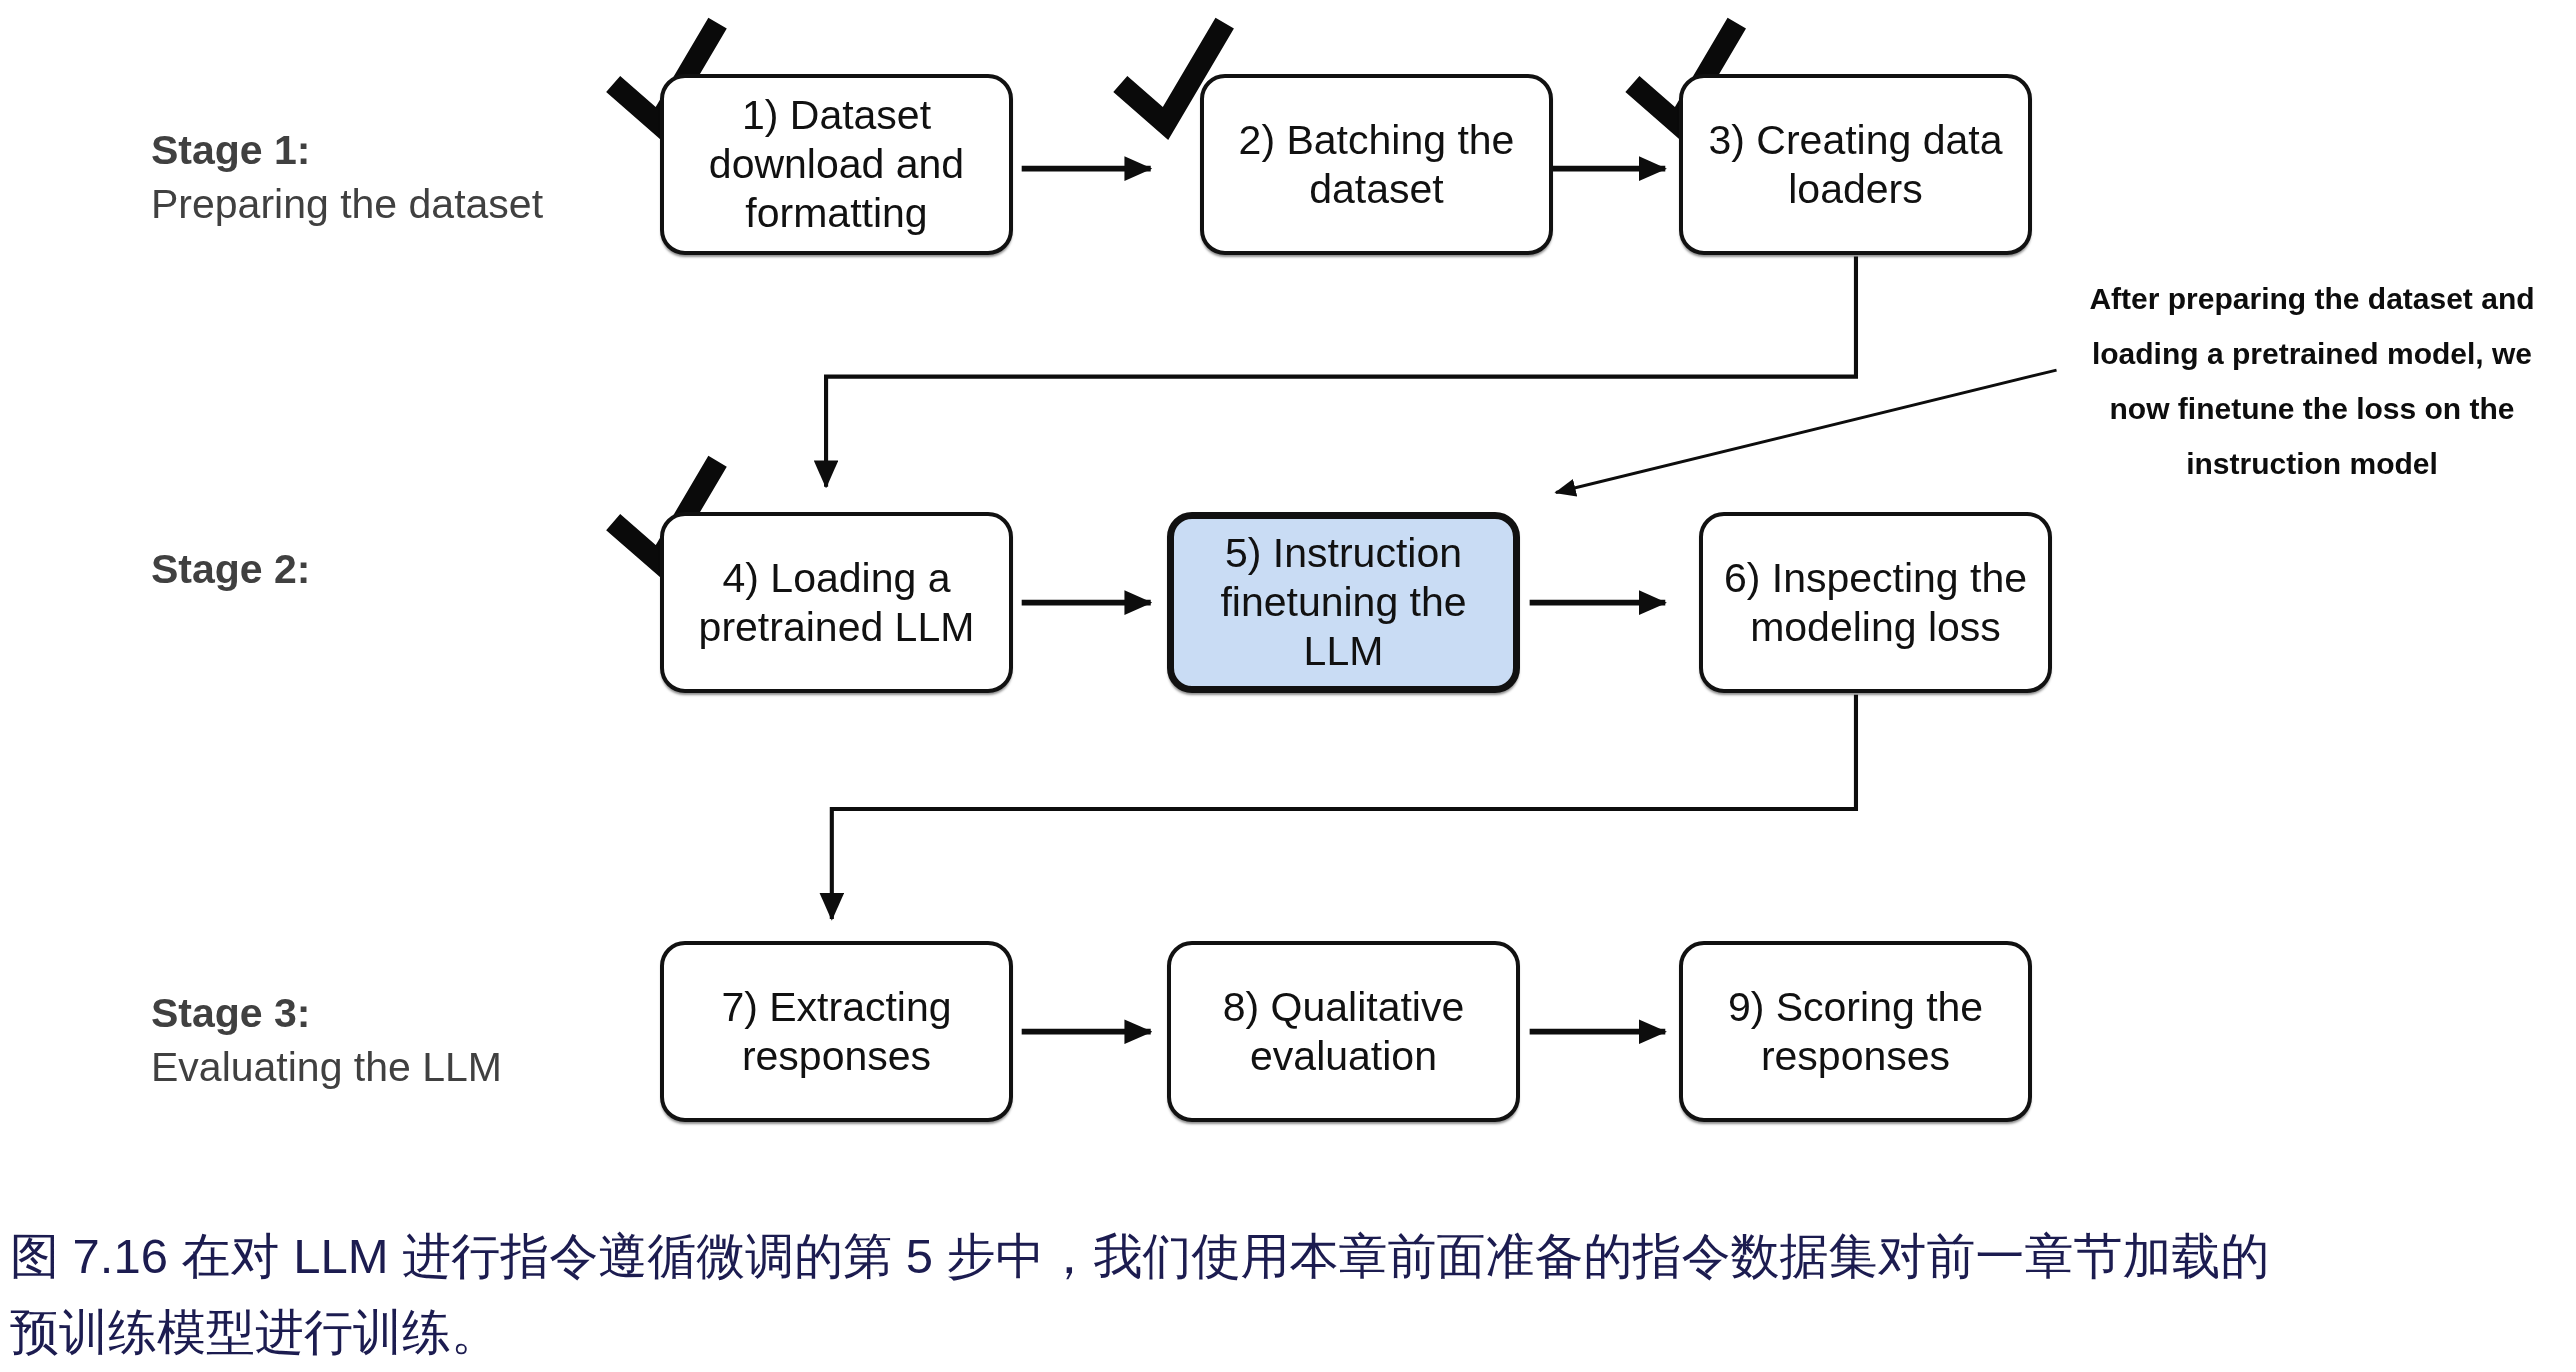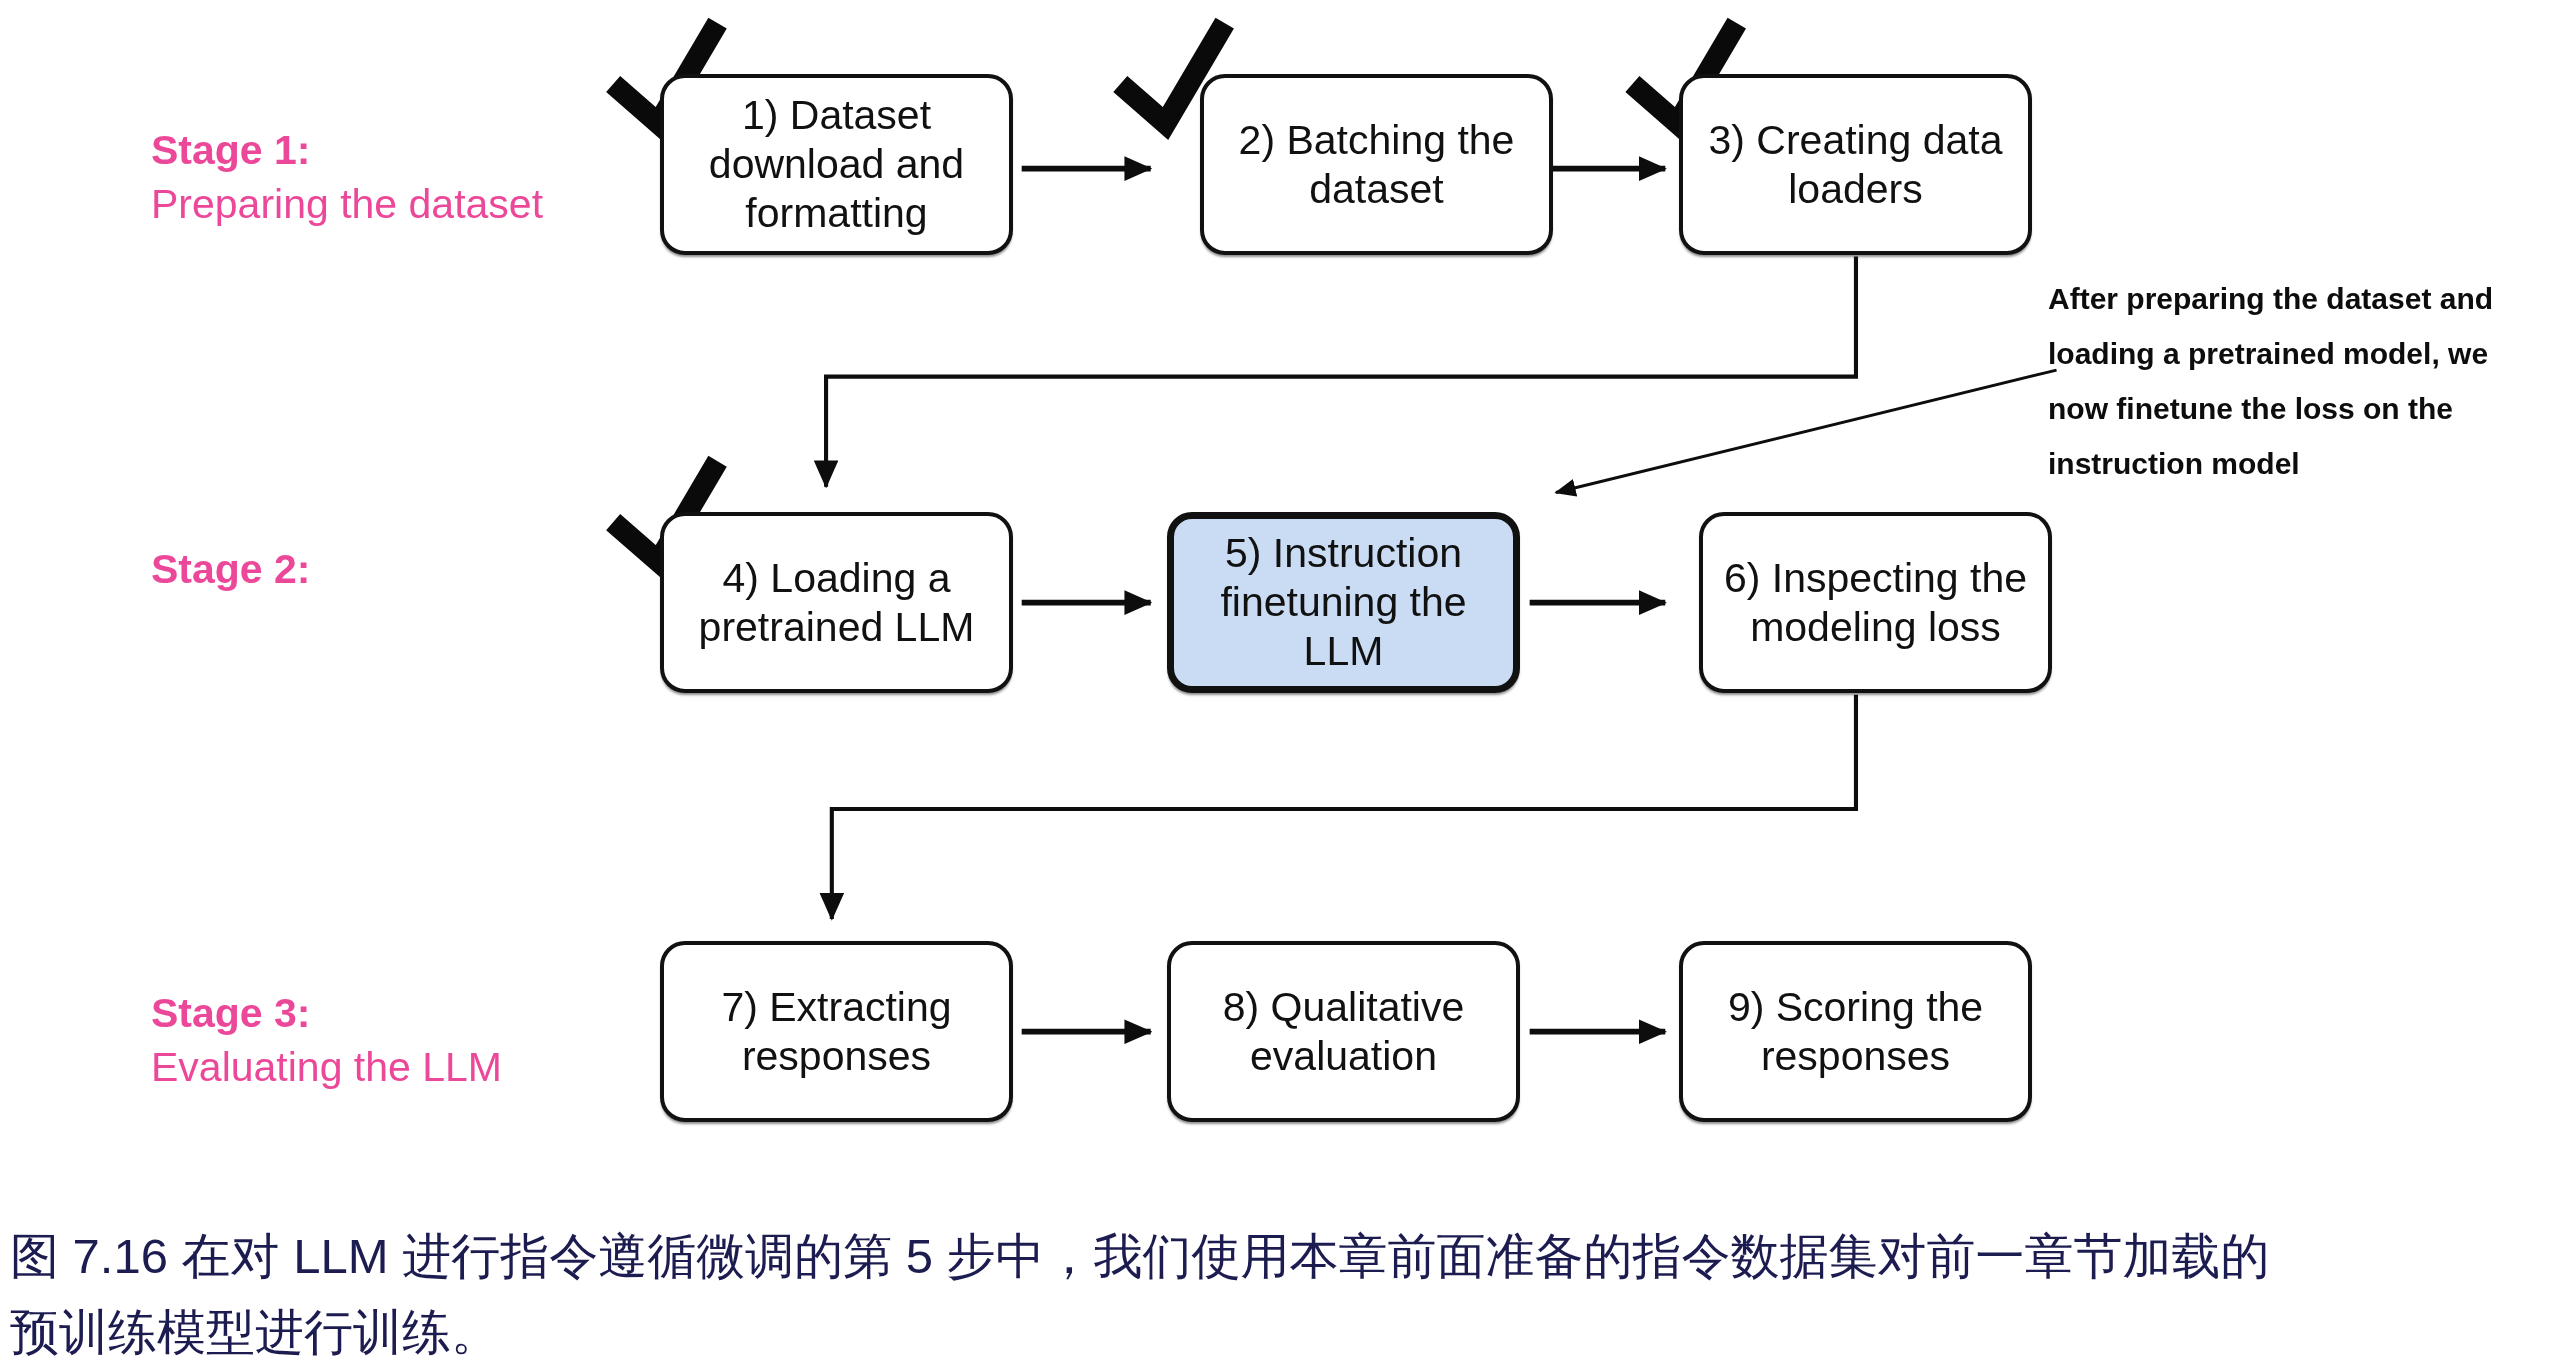--- a/index.html
+++ b/index.html
@@ -51,37 +51,37 @@
   }
   .box.highlight {
     border-width: 7.4px;
   }
   .box .label { display: block; }
   .stage {
     position: absolute;
     left: 151px;
     font-size: 41px;
     line-height: 54px;
-    color: #ec4899;
+    color: #404040;
     white-space: nowrap;
   }
   .stage .stage-title {
     display: block;
     font-weight: bold;
   }
   .stage .stage-subtitle {
     display: block;
     font-weight: normal;
   }
   .annotation {
     position: absolute;
     left: 2048px;
     top: 271px;
     width: 528px;
-    text-align: left;
+    text-align: center;
     font-weight: bold;
     font-size: 30px;
     line-height: 55px;
     color: #0d0d0d;
   }
   .annotation .annotation-line { display: block; }
   .caption {
     position: absolute;
     left: 10px;
     top: 1218px;

